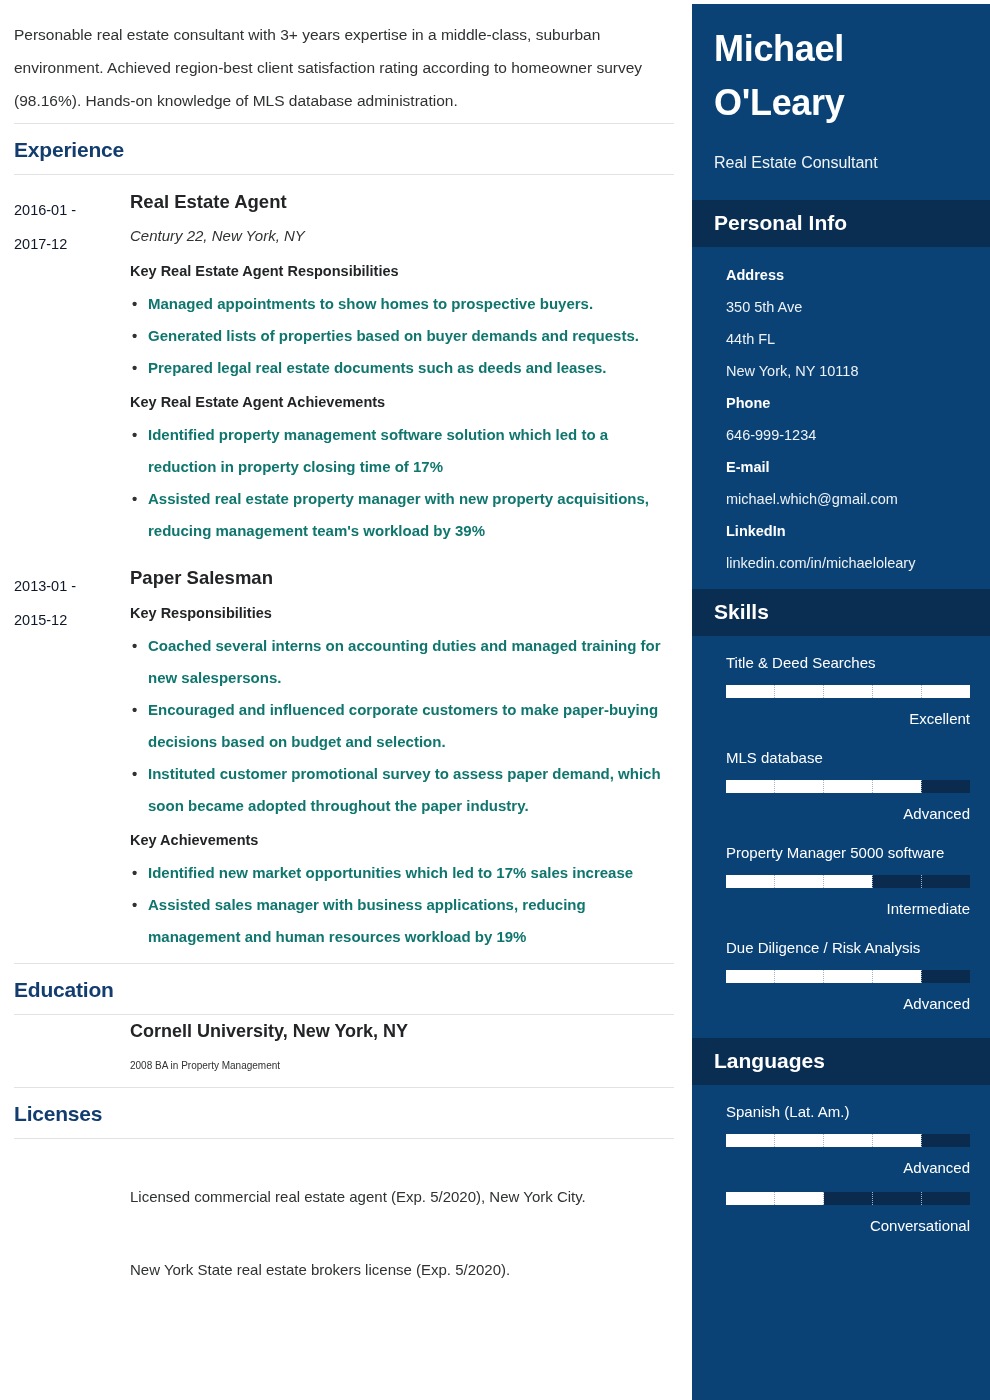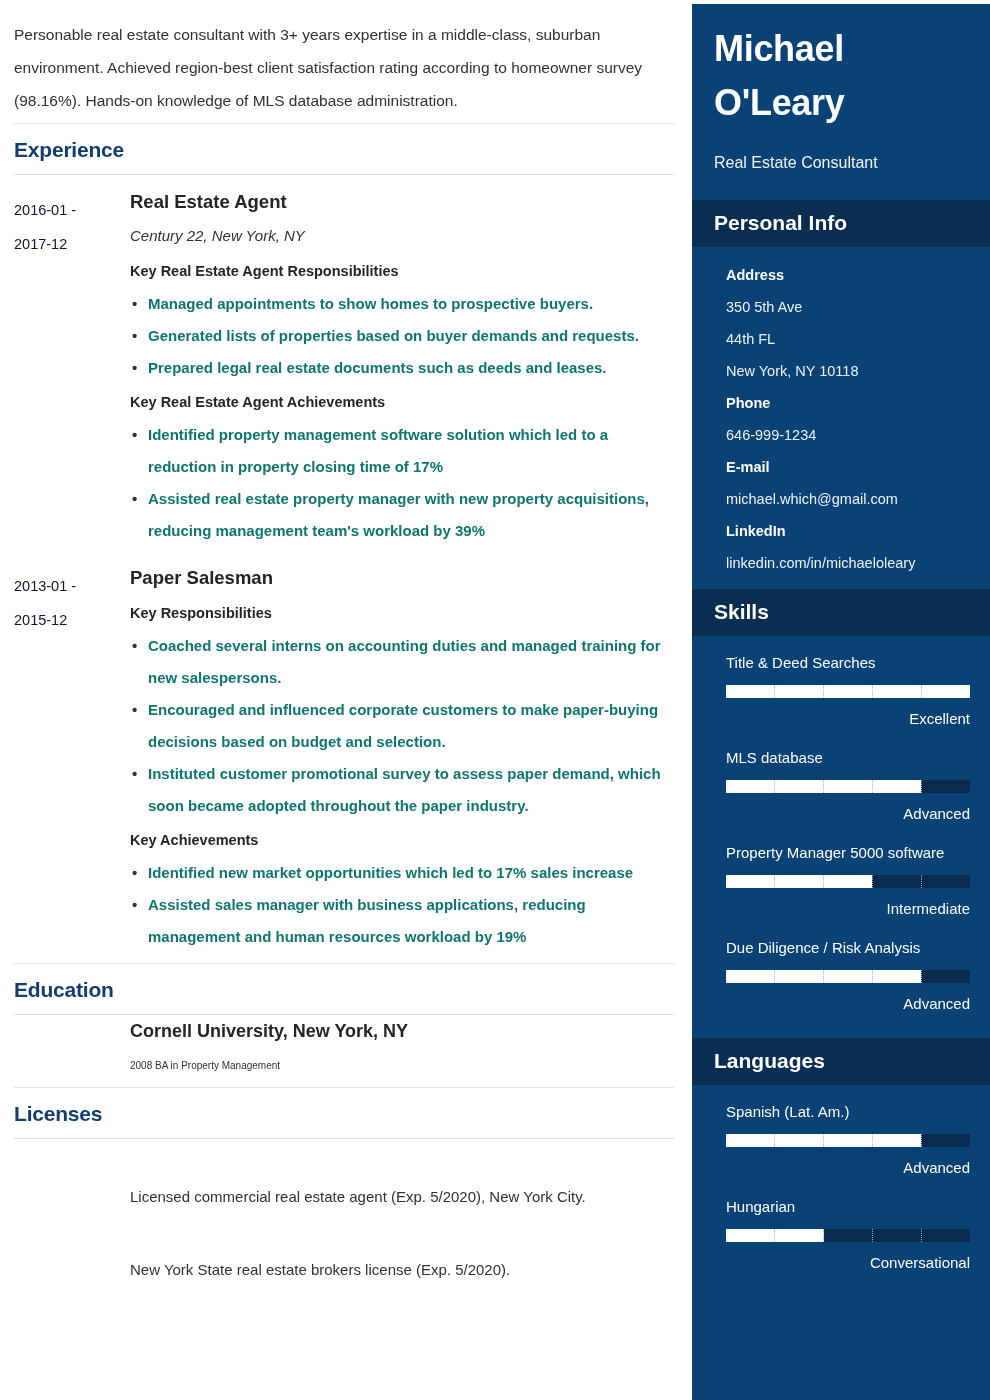--- a/index.html
+++ b/index.html
@@ -431,21 +431,20 @@
               <span></span>
               <span></span>
               <span></span>
               <span></span>
               <span></span>
             </div>
         </div>
         <div class="skill-level">Advanced</div>
       </div>
       <div class="skill">
-        <div class="skill-name">Hungarian</div>
         <div class="bar-track">
           <div class="bar-fill" style="width: 40%;"></div>
           <div class="bar-ticks">
               <span></span>
               <span></span>
               <span></span>
               <span></span>
               <span></span>
             </div>
         </div>

